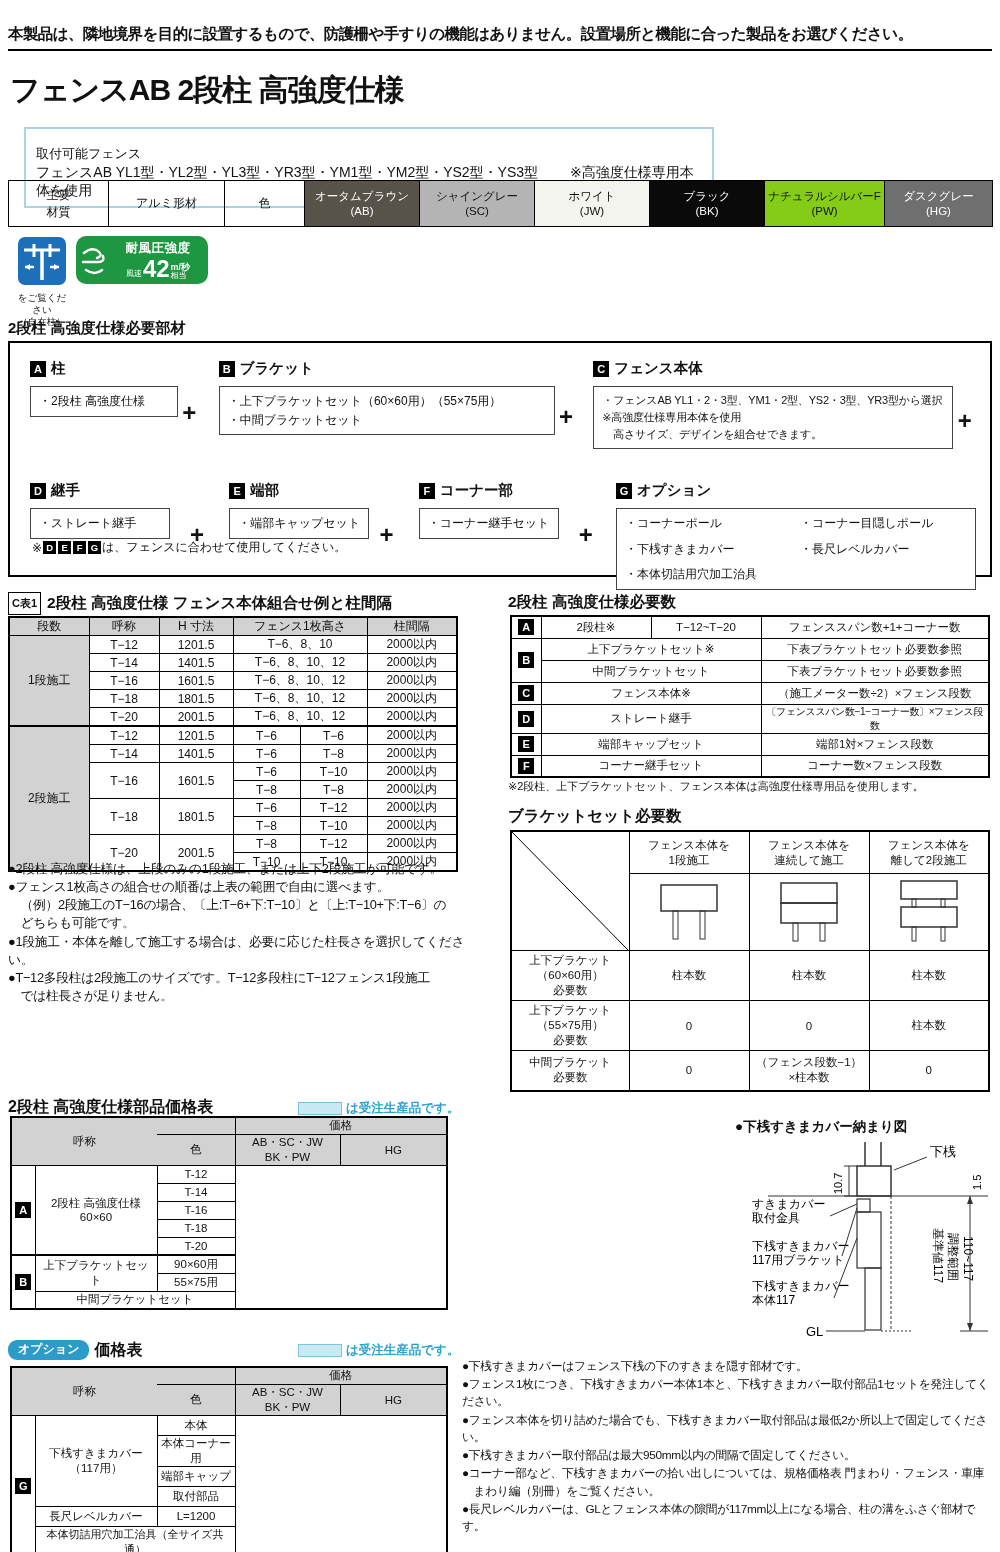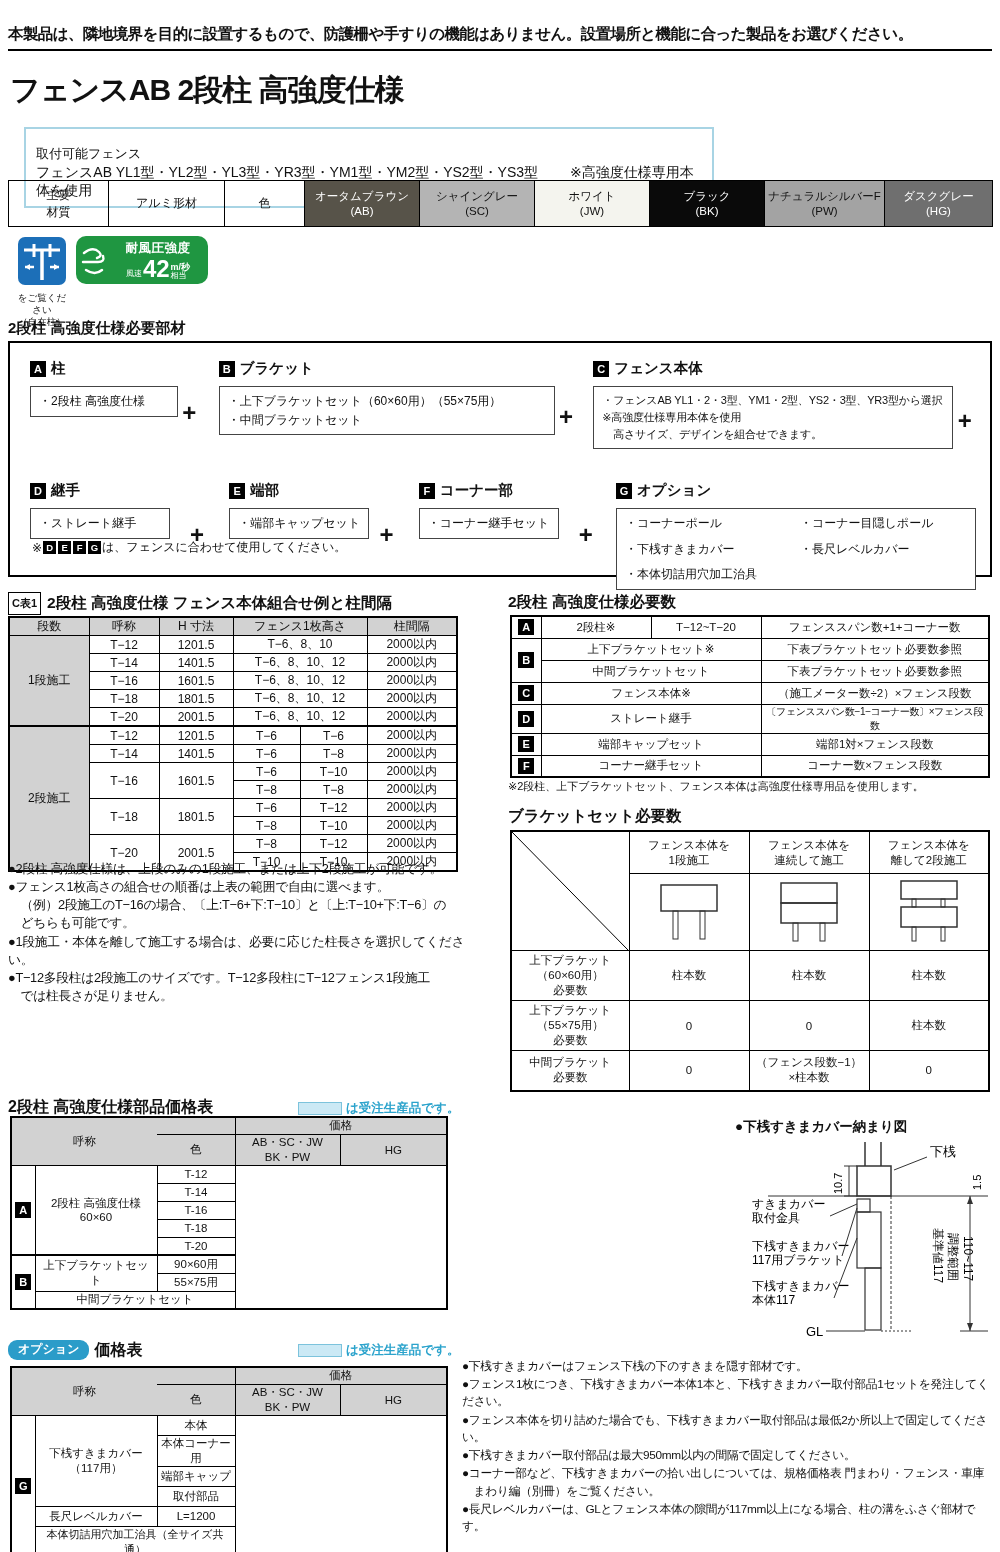--- a/index.html
+++ b/index.html
@@ -143,21 +143,21 @@
         <div>(SC)</div>
       </td>
       <td style="width: 115px; background: rgb(244, 244, 238); color: rgb(17, 17, 17);" class="cname">
         <div>ホワイト</div>
         <div>(JW)</div>
       </td>
       <td style="width: 115px; background: rgb(10, 10, 10); color: rgb(255, 255, 255);" class="cname">
         <div>ブラック</div>
         <div>(BK)</div>
       </td>
-      <td style="width: 120px; background: #a3a3a3; color: rgb(17, 17, 17);" class="cname">
+      <td style="width: 120px; background: #84cc16; color: rgb(17, 17, 17);" class="cname">
         <div>ナチュラルシルバーF</div>
         <div>(PW)</div>
       </td>
       <td style="width: 108px; background: rgb(111, 111, 111); color: rgb(255, 255, 255);" class="cname">
         <div>ダスクグレー</div>
         <div>(HG)</div>
       </td>
     </tr>
   </tbody>
     </table>

